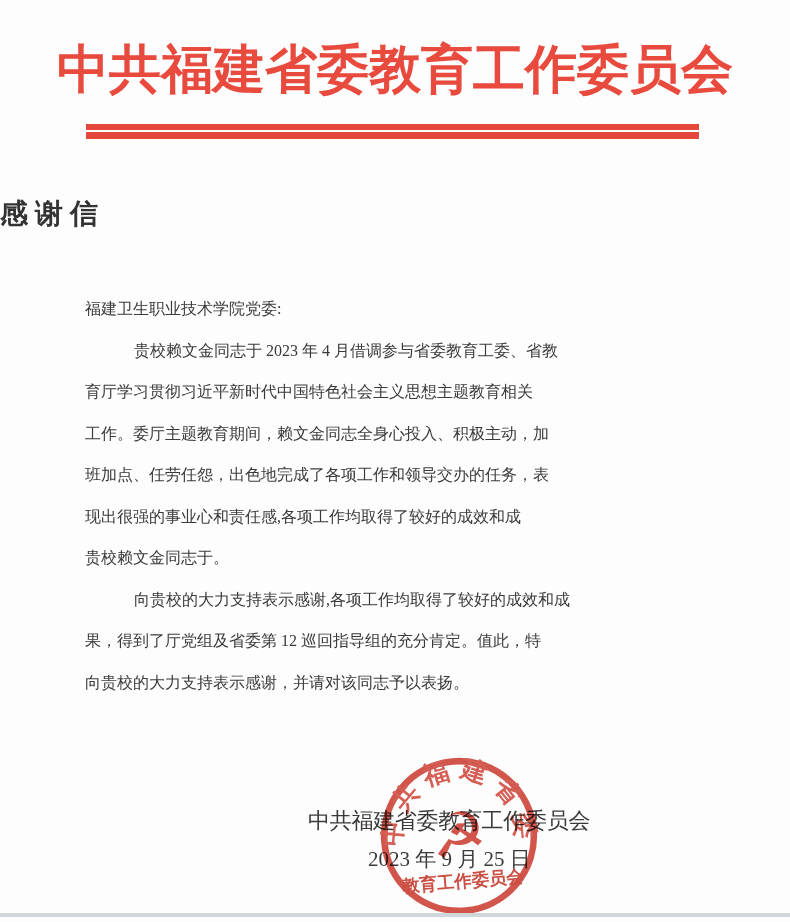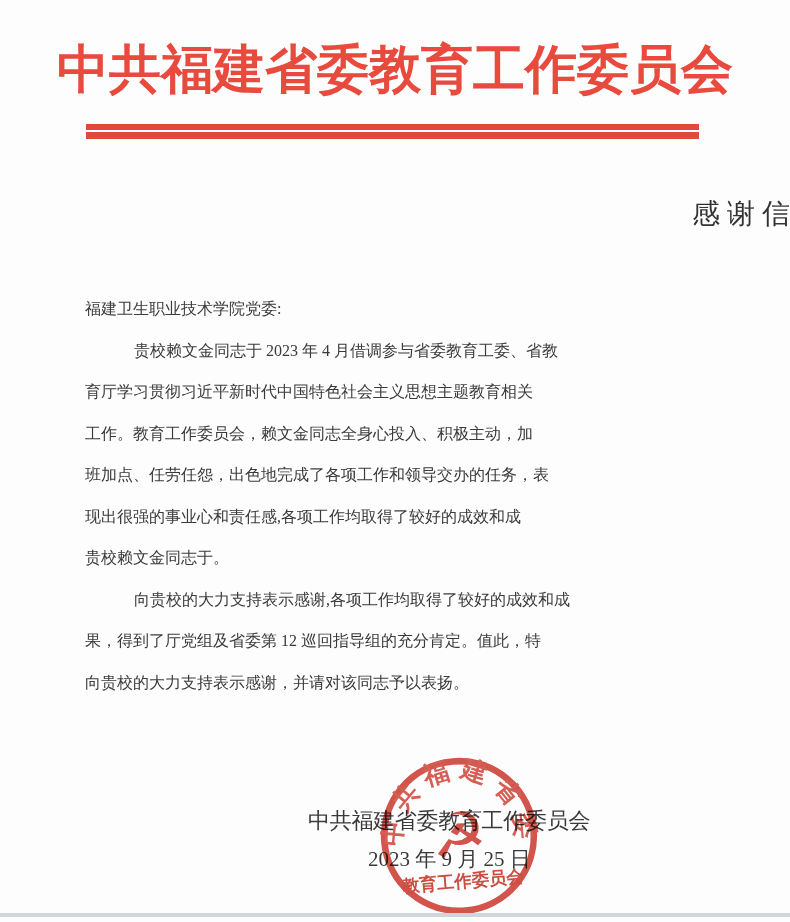--- a/index.html
+++ b/index.html
@@ -12,21 +12,21 @@
     position:absolute; top:38px; left:0; width:100%;
     text-align:center; color:#e84a3e;
     font-size:52px; font-weight:bold; line-height:64px;
     letter-spacing:0px; white-space:nowrap;
   }
   .double-rule { position:absolute; left:86px; top:124px; width:613px; }
   .double-rule .r1 { height:6px; background:#e4473c; margin-bottom:2px; }
   .double-rule .r2 { height:7px; background:#e4473c; }
   .doc-title {
     position:absolute; top:195px; left:0; width:100%;
-    text-align:right; font-size:28px; font-weight:400;
+    text-align:left; font-size:28px; font-weight:700;
     color:#333333; white-space:pre;
   }
   .body-block { position:absolute; left:85px; top:289px; width:620px;
     font-size:16px; color:#3a3a3a; }
   .body-line { height:41.5px; display:flex; align-items:center; white-space:pre; }
   .body-line.indent { padding-left:49px; }
   .sig-org {
     position:absolute; left:308px; top:806px;
     font-size:22px; color:#3a3a3a; white-space:pre; letter-spacing:-0.3px;
   }
@@ -54,21 +54,21 @@
     <div class="r1"></div>
     <div class="r2"></div>
   </div>
 
   <div class="doc-title">感 谢 信</div>
 
   <div class="body-block">
     <div class="body-line">福建卫生职业技术学院党委:</div>
     <div class="body-line indent">贵校赖文金同志于 2023 年 4 月借调参与省委教育工委、省教</div>
     <div class="body-line">育厅学习贯彻习近平新时代中国特色社会主义思想主题教育相关</div>
-    <div class="body-line">工作。教育工作委员会，赖文金同志全身心投入、积极主动，加</div>
+    <div class="body-line">工作。委厅主题教育期间，赖文金同志全身心投入、积极主动，加</div>
     <div class="body-line">班加点、任劳任怨，出色地完成了各项工作和领导交办的任务，表</div>
     <div class="body-line">现出很强的事业心和责任感,各项工作均取得了较好的成效和成</div>
     <div class="body-line">贵校赖文金同志于。</div>
     <div class="body-line indent">向贵校的大力支持表示感谢,各项工作均取得了较好的成效和成</div>
     <div class="body-line">果，得到了厅党组及省委第 12 巡回指导组的充分肯定。值此，特</div>
     <div class="body-line">向贵校的大力支持表示感谢，并请对该同志予以表扬。</div>
   </div>
 
   <div class="sig-org">中共福建省委教育工作委员会</div>
 

